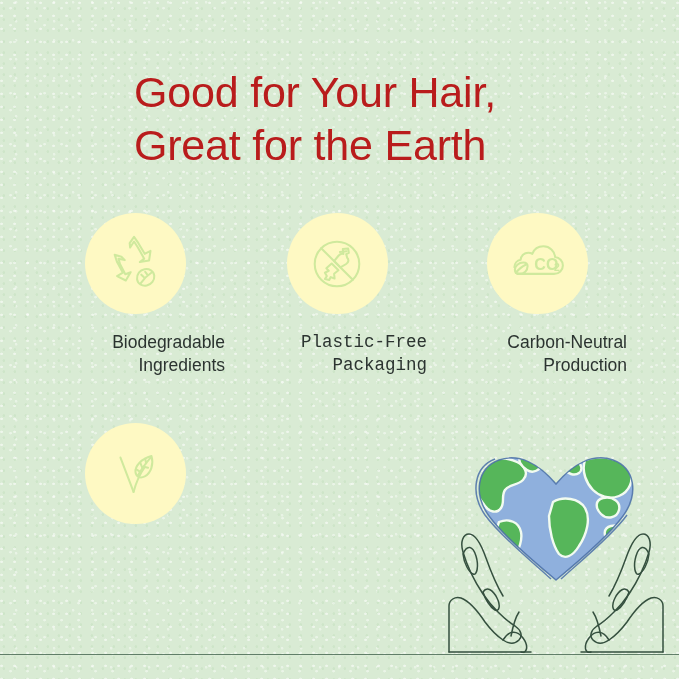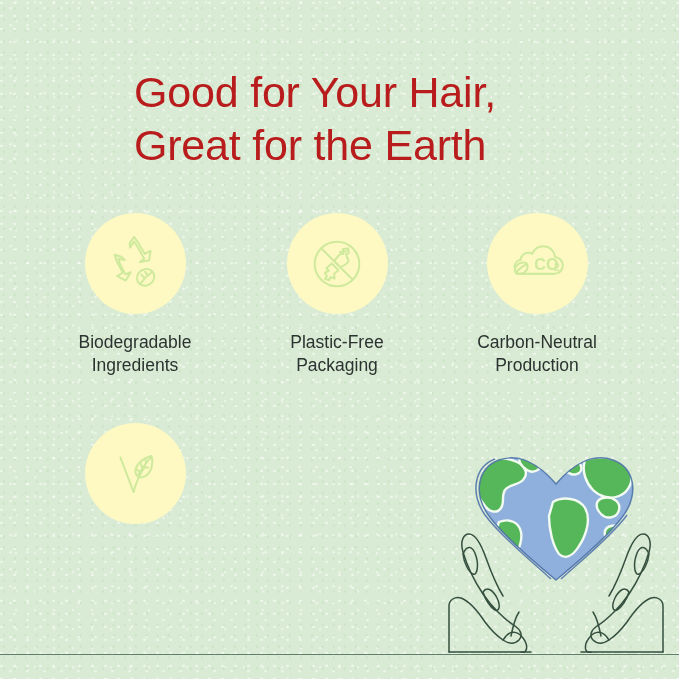--- a/index.html
+++ b/index.html
@@ -75,24 +75,25 @@
     left: 50%;
     top: 50%;
     transform: translate(-50%, -50%);
   }
   .badge .caption {
     margin-top: 17px;
     color: #2b3330;
     font-size: 17.5px;
     line-height: 23px;
     white-space: pre-line;
+    text-align: right;
   }
 
   .b-1 { left: 45px; }
-  .b-2 { left: 247px; }
+  .b-2 { left: 247px; font-family: Liberation Mono, monospace; }
   .b-3 { left: 447px; }
   .b-4 { left: 45px; }
   .b-5 { left: 247px; }
 
   .earth-art {
     position: absolute;
     left: 443px;
     top: 440px;
     width: 226px;
     height: 220px;

